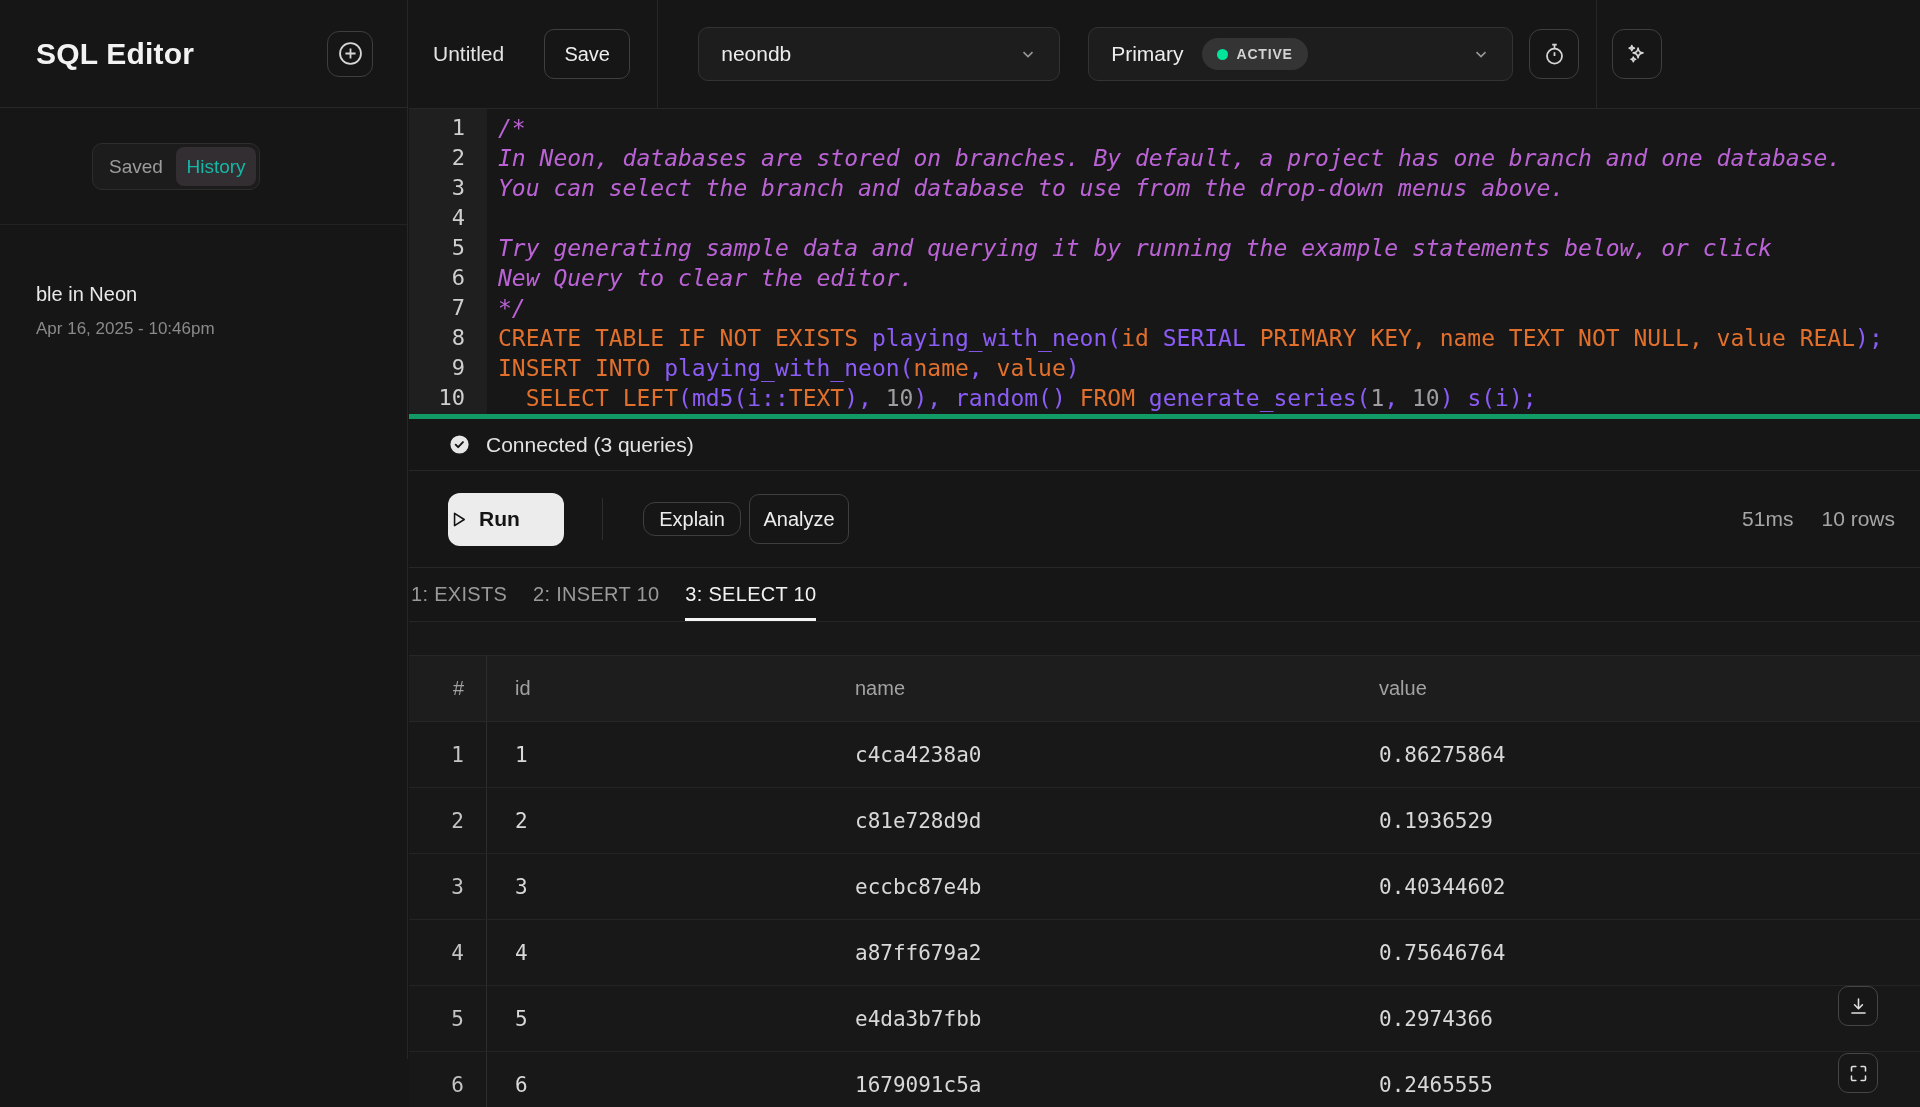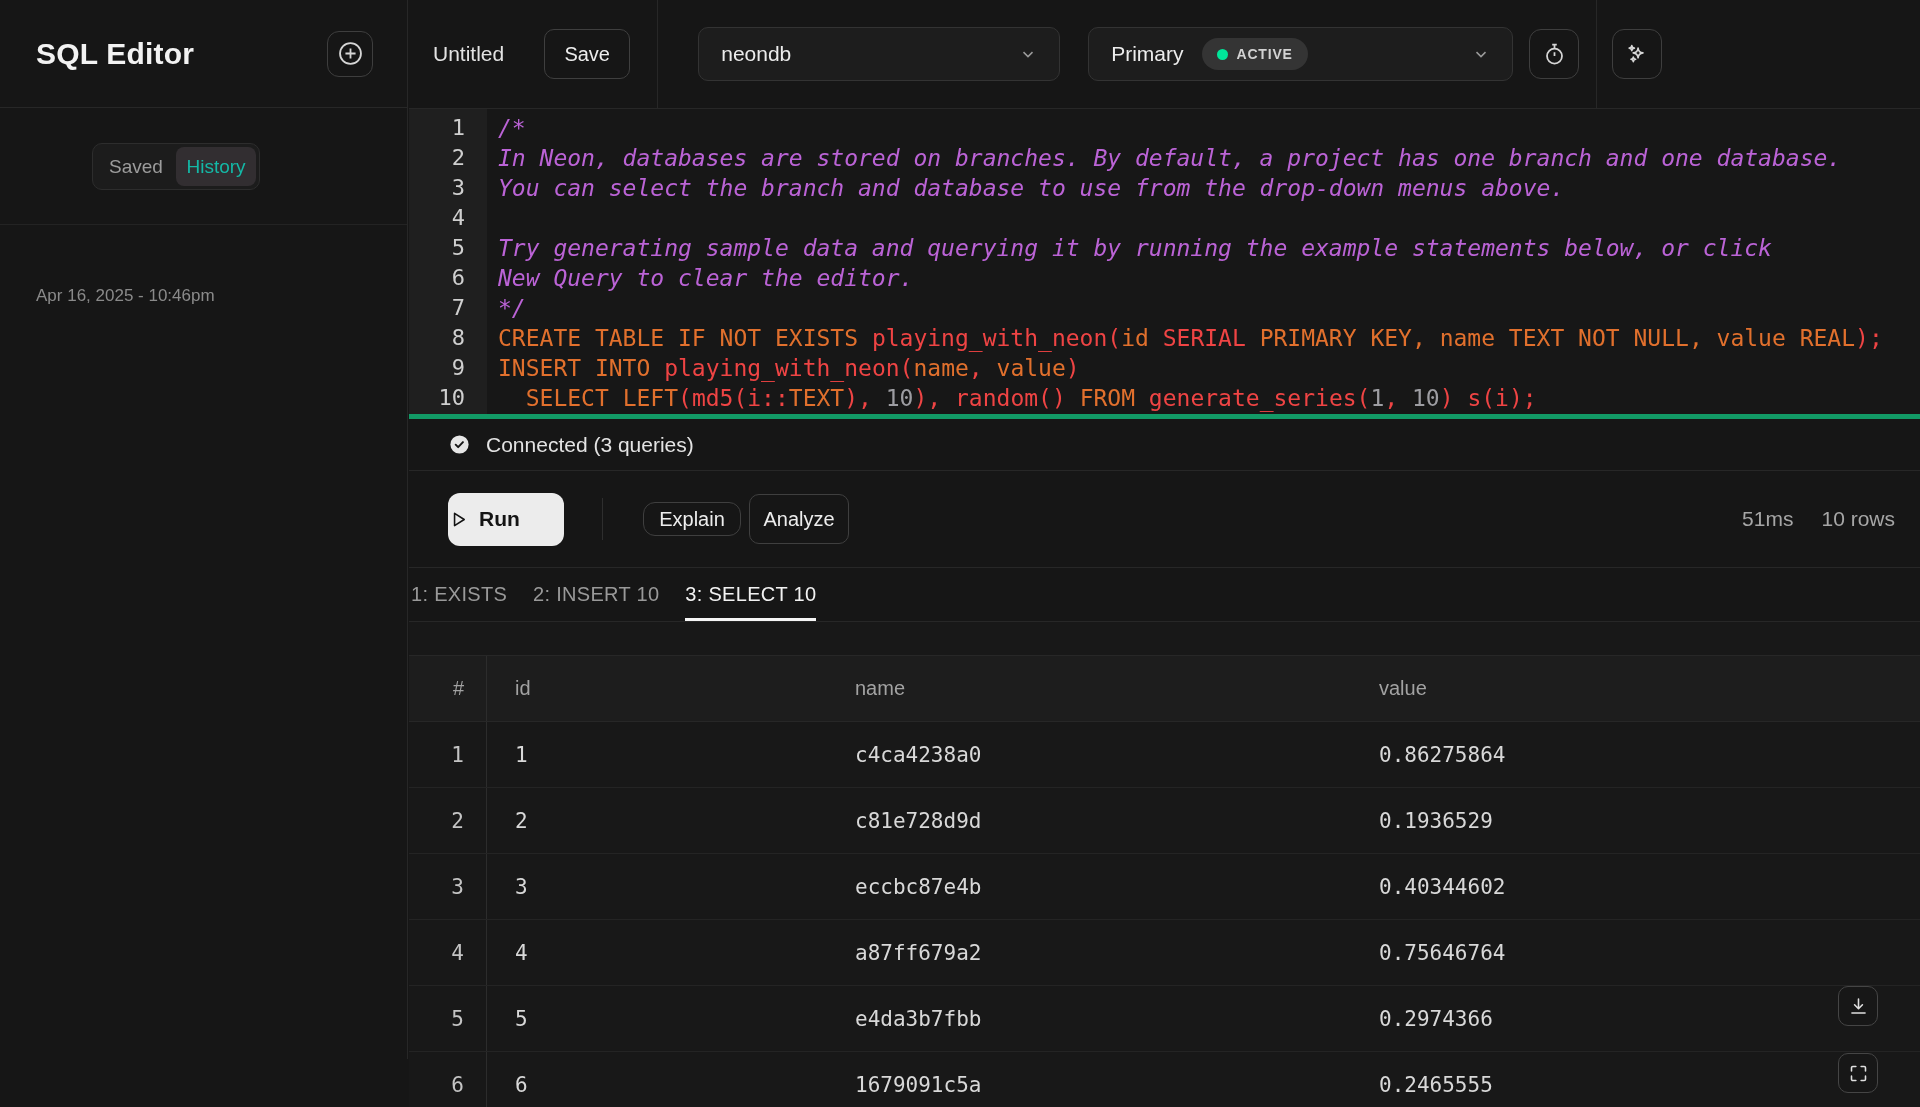--- a/index.html
+++ b/index.html
@@ -56,21 +56,21 @@
   
   .editor { position:relative; height:310px; flex:0 0 auto; background:#171717; overflow:hidden; }
   .gutter-bg { position:absolute; left:0; top:0; bottom:5px; width:78px; background:#1f1f1f; }
   .code-scroll { position:absolute; left:0; top:4px; right:0; }
   .cl { display:flex; height:30px; line-height:30px; white-space:pre; }
   .ln { flex:0 0 56px; text-align:right; color:#cfcfcf; font-size:22px;
     font-family:"DejaVu Sans Mono", monospace; }
   .ct { padding-left:33px; font-size:23px; font-family:"DejaVu Sans Mono", monospace; color:#e8e8e8; }
   .tok-com { color:#bb63d6; font-style:italic; }
   .tok-kw  { color:#e1702d; }
-  .tok-pl  { color:#ef4444; }
+  .tok-pl  { color:#8b5cf6; }
   .tok-num { color:#9d9da2; }
   .green-bar { position:absolute; left:0; right:0; bottom:0; height:5px; background:#129a66; }
 
   
   .status-row { height:52px; border-bottom:1px solid #272727; display:flex; align-items:center;
     padding-left:39px; gap:15px; flex:0 0 auto; }
   .status-text { font-size:21px; color:#e3e3e3; }
   .actions-row { height:97px; border-bottom:1px solid #272727; display:flex; align-items:center; flex:0 0 auto; }
   .run-btn { margin-left:39px; width:116px; height:53px; background:#ececec; color:#141414;
     border:none; border-radius:12px; font-size:21px; font-weight:600; display:flex;
@@ -130,20 +130,21 @@
         </span>
       </button>
     </div>
     <div class="seg-wrap">
         <div class="seg">Saved</div>
         <div class="seg active">History</div>
       </div>
     <div class="sidebar-divider"></div>
     <div class="history-item">
       <div class="history-title">
+        <div>ble in Neon</div>
       </div>
       <div class="history-date">Apr 16, 2025 - 10:46pm</div>
     </div>
   </div>
 
   <div class="main">
 
     <div class="topbar">
       <div class="query-name">Untitled</div>
       <button class="btn save-btn">Save</button>

